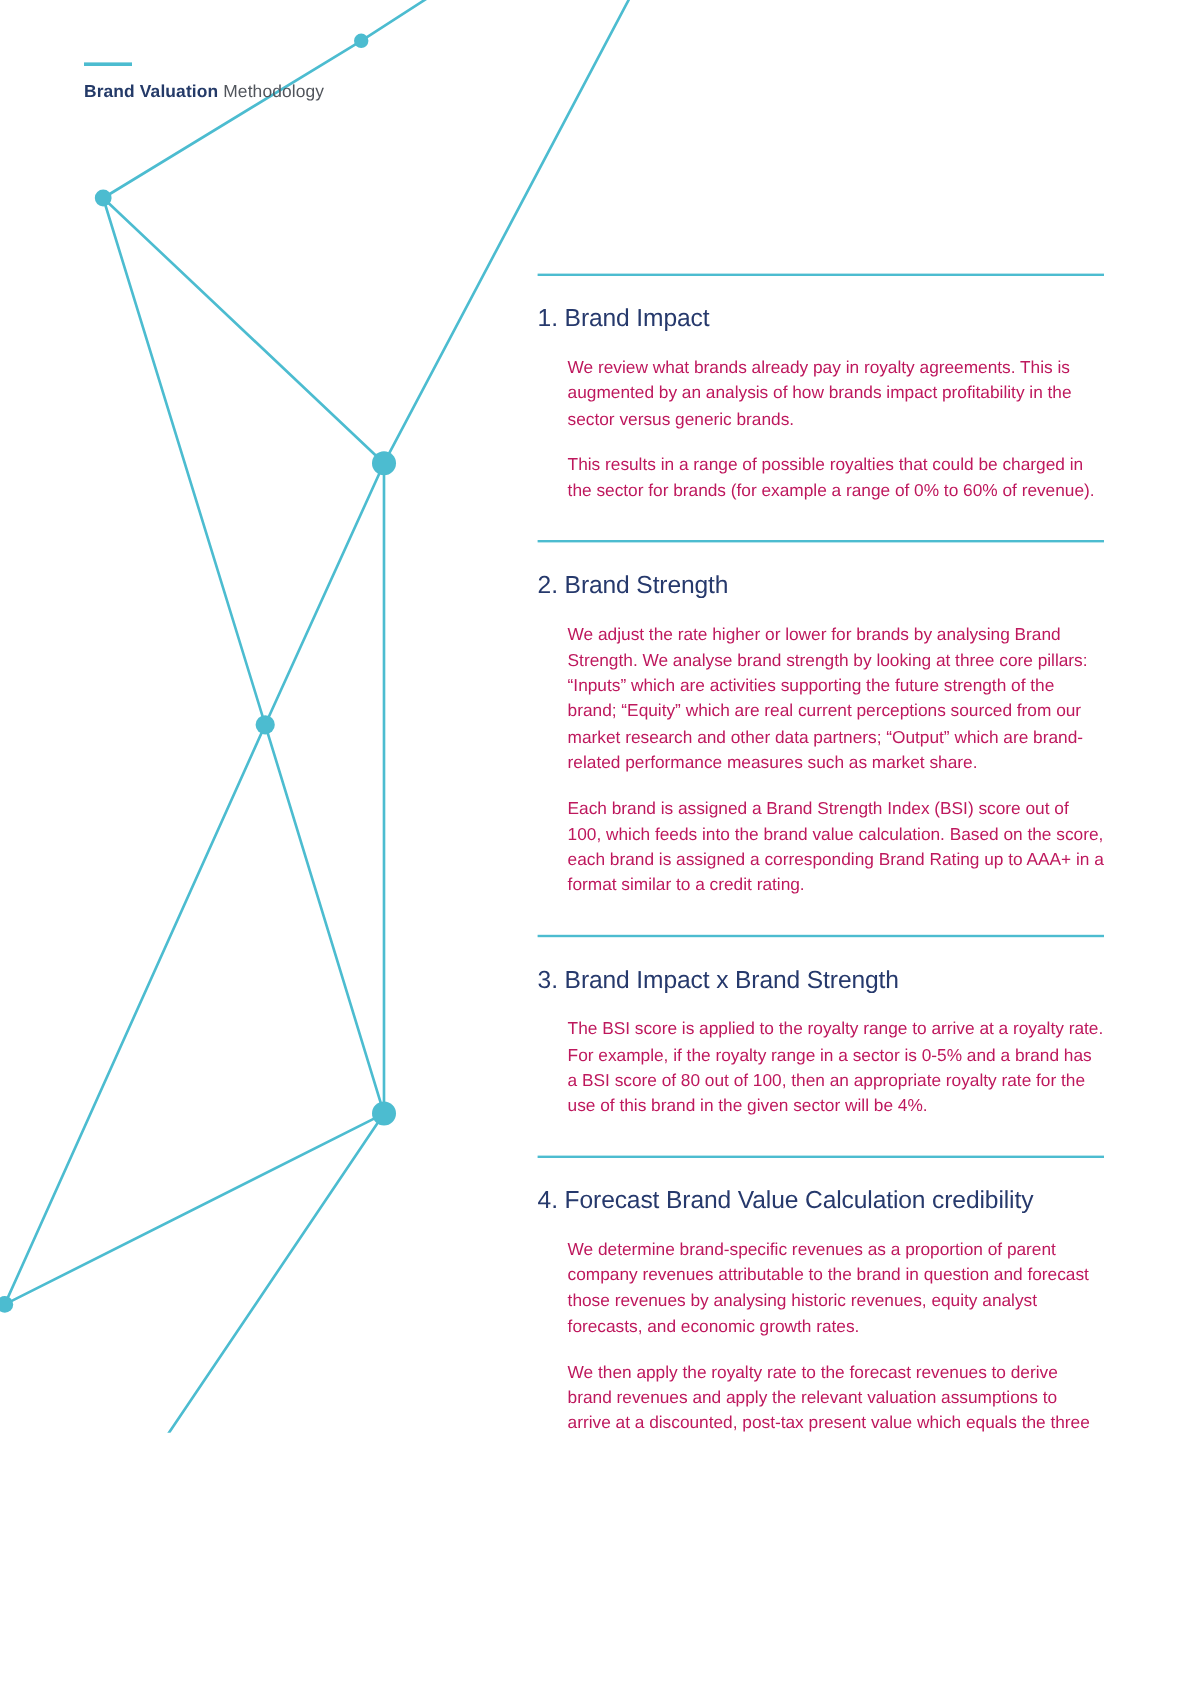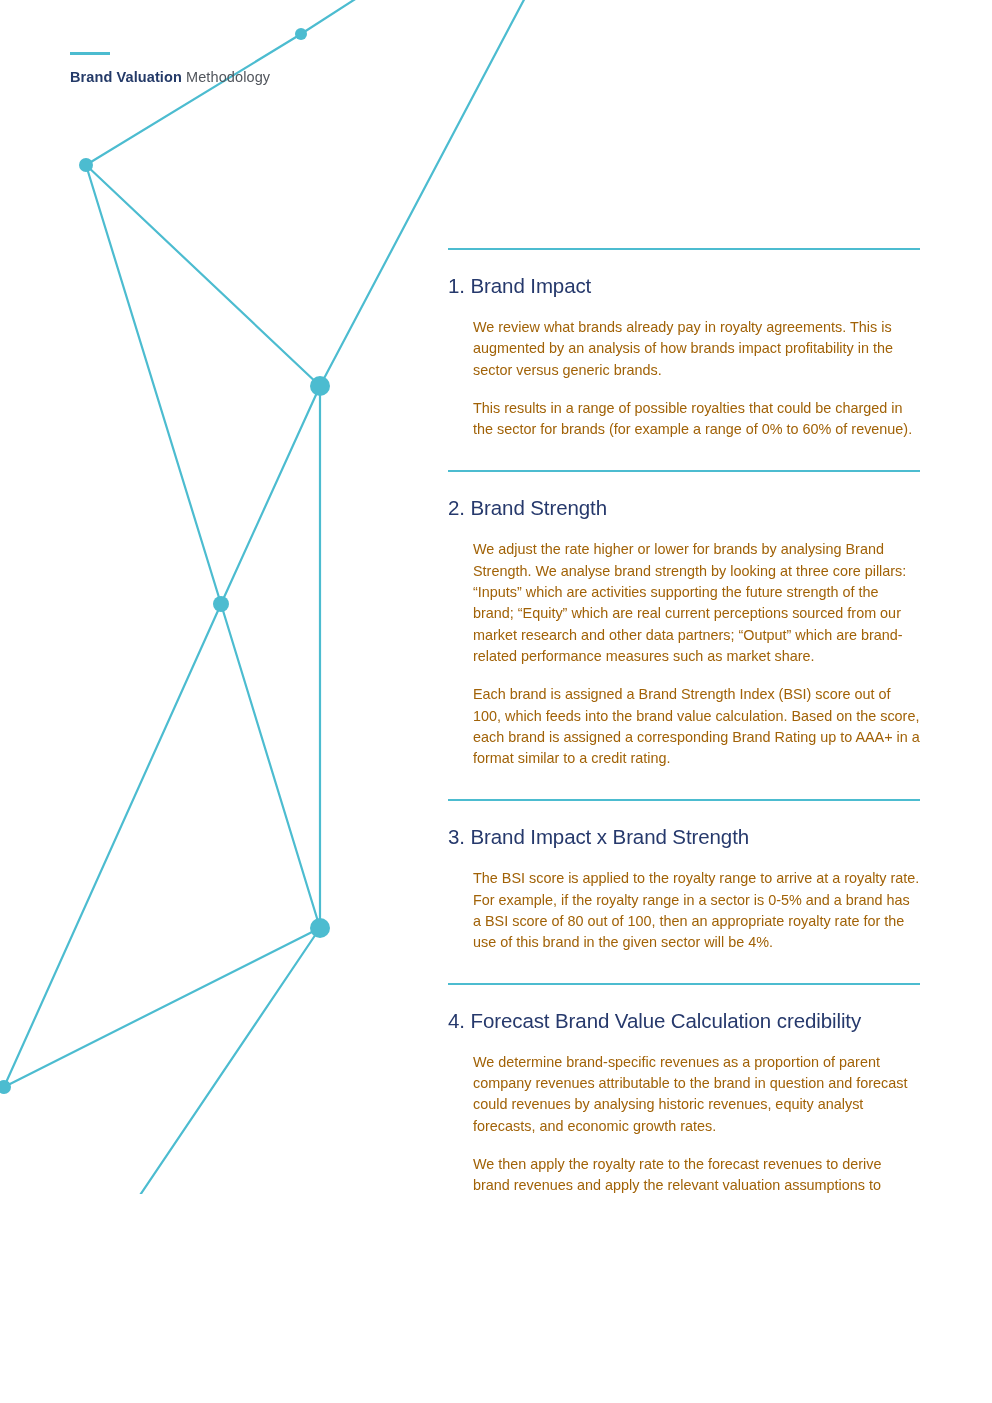--- a/index.html
+++ b/index.html
@@ -53,21 +53,21 @@
   }
   #header-title .strong {
     font-weight: bold;
     color: #243a68;
   }
 
   
   #content-column {
     position: absolute;
     left: 448px;
-    top: 248px;
+    top: 228px;
     width: 472px;
     z-index: 2;
   }
 
   .section { position: relative; }
 
   .section-rule {
     width: 472px;
     height: 2px;
     background: #4cbcd0;
@@ -81,21 +81,21 @@
     letter-spacing: -0.1px;
     margin-bottom: 19px;
     white-space: nowrap;
   }
 
   .section-body { padding-left: 25px; }
 
   .section-body p {
     font-size: 14.4px;
     line-height: 21.3px;
-    color: #a16207;
+    color: #be185d;
     margin-bottom: 17px;
     max-width: 450px;
   }
   .section-body p:last-child { margin-bottom: 0; }
 
   .sec-spacer-1 { height: 30px; }
   .sec-spacer-2 { height: 30px; }
   .sec-spacer-3 { height: 29px; }
 
   
@@ -206,21 +206,21 @@
         <p>The BSI score is applied to the royalty range to arrive at a royalty rate. For example, if the royalty range in a sector is 0-5% and a brand has a BSI score of 80 out of 100, then an appropriate royalty rate for the use of this brand in the given sector will be 4%.</p>
       </div>
     </div>
 
     <div class="sec-spacer-3"></div>
 
     <div class="section">
       <div class="section-rule"></div>
       <h2 class="section-heading">4. Forecast Brand Value Calculation credibility</h2>
       <div class="section-body">
-        <p>We determine brand-specific revenues as a proportion of parent company revenues attributable to the brand in question and forecast could revenues by analysing historic revenues, equity analyst forecasts, and economic growth rates.</p>
+        <p>We determine brand-specific revenues as a proportion of parent company revenues attributable to the brand in question and forecast those revenues by analysing historic revenues, equity analyst forecasts, and economic growth rates.</p>
         <p>We then apply the royalty rate to the forecast revenues to derive brand revenues and apply the relevant valuation assumptions to arrive at a discounted, post-tax present value which equals the three value.</p>
       </div>
     </div>
 
   </div>
 
   <div id="doc-footer">
     <div id="footer-rule"></div>
     <div id="footer-row">
       <div id="footer-left">Brand Finance Insurance 2024</div>

